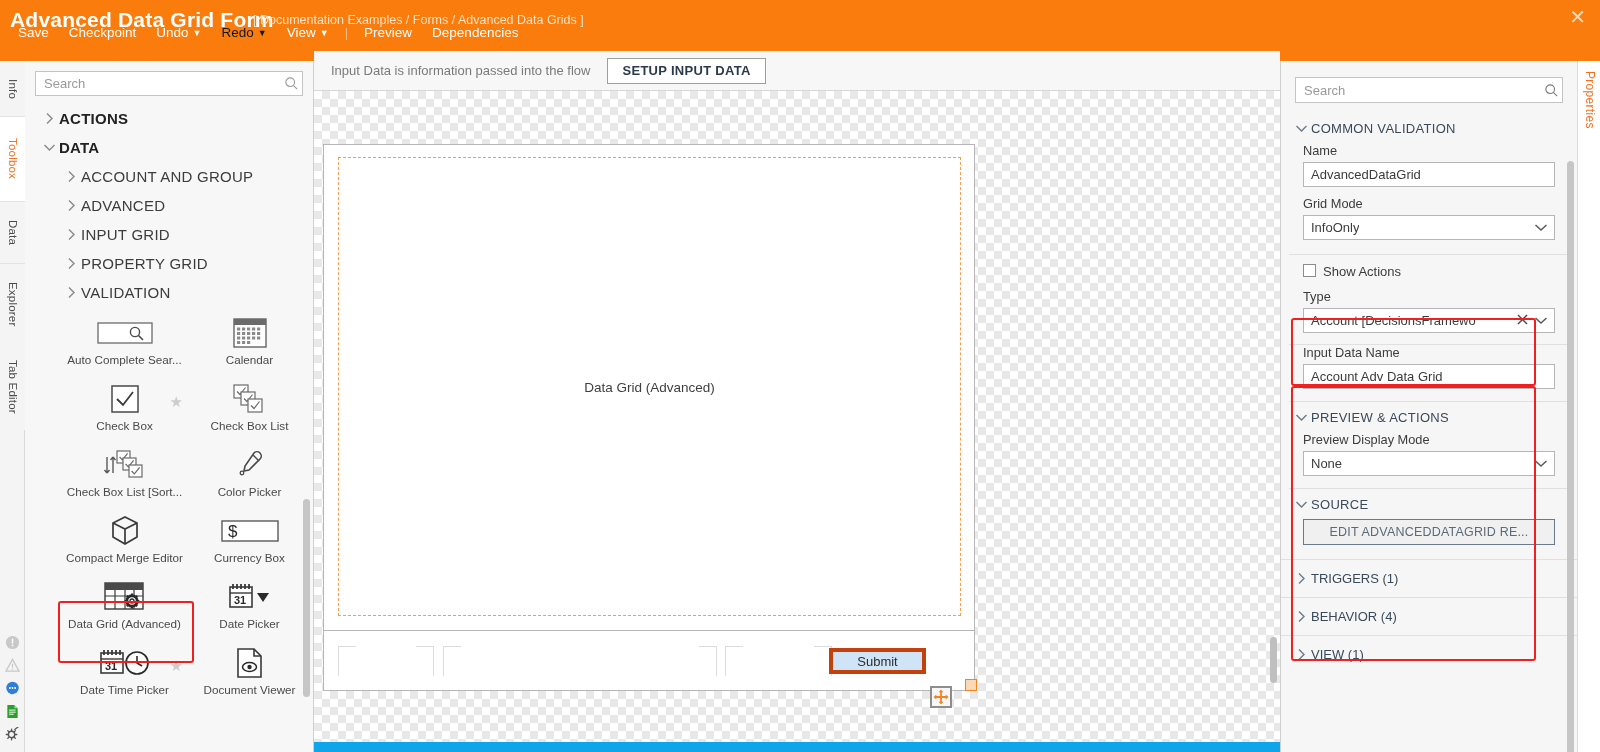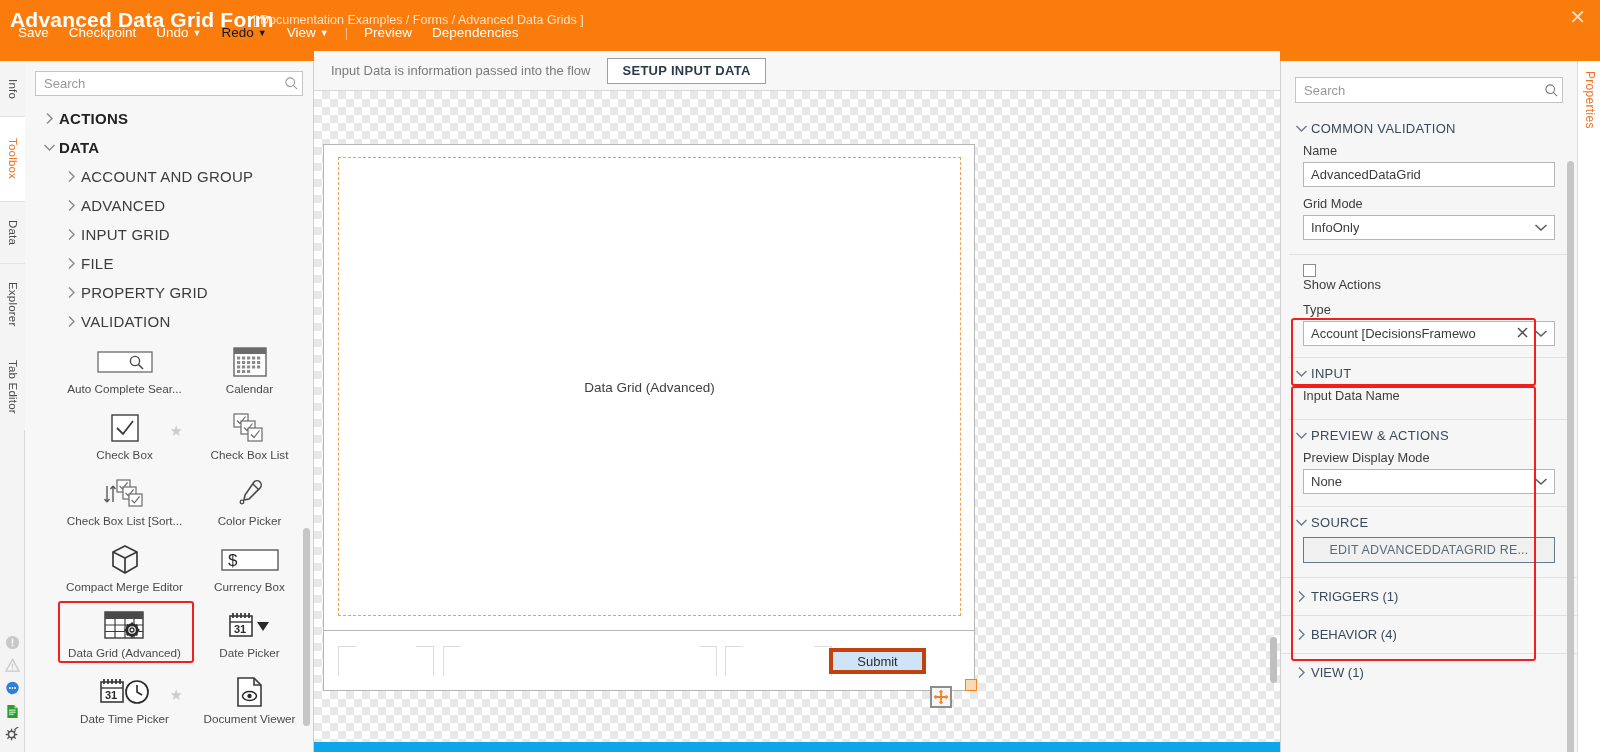--- a/index.html
+++ b/index.html
@@ -212,21 +212,21 @@
   .pr-input {
     height: 25px; background: #ffffff; border: 1px solid #b6b6b6;
     display: flex; align-items: center; padding: 0 7px; font-size: 13px; color: #3c3c3c;
   }
   .pr-select {
     height: 25px; background: #ffffff; border: 1px solid #b6b6b6;
     display: flex; align-items: center; padding: 0 6px 0 7px;
     font-size: 13px; color: #3c3c3c; justify-content: space-between; cursor: pointer;
   }
   .pr-sel-val { overflow: hidden; white-space: nowrap; }
-  .pr-checkbox-row { display: flex; align-items: flex-start; padding: 0 22px; flex-direction: column; }
+  .pr-checkbox-row { display: flex; align-items: flex-start; gap: 7px; padding: 0 22px; }
   .pr-cb {
     width: 13px; height: 13px; border: 1px solid #8c8c8c; background: #fff;
     cursor: pointer; flex: 0 0 13px;
   }
   .pr-cb-label { font-size: 13px; color: #3c3c3c; }
   .pr-divider { height: 1px; background: #e0e0e0; margin: 0 8px; }
   .pr-btn {
     height: 26px; background: #f0f0f0; border: 1px solid #6b7a8a;
     display: flex; align-items: center; justify-content: center;
     font-size: 12.5px; color: #5a6a7a; cursor: pointer; letter-spacing: .2px;
@@ -397,28 +397,20 @@
             </svg>
         </span>
         <span class="tree-label">INPUT GRID</span>
       </div>
       <div class="tree-row lvl2">
         <span class="chev">
           <svg width="9" height="13" viewBox="0 0 9 13">
               <path d="M2 1.5 L7 6.5 L2 11.5" fill="none" stroke="#8a8a8a" stroke-width="1.4"></path>
             </svg>
         </span>
-        <span class="tree-label">FILE</span>
-      </div>
-      <div class="tree-row lvl2">
-        <span class="chev">
-          <svg width="9" height="13" viewBox="0 0 9 13">
-              <path d="M2 1.5 L7 6.5 L2 11.5" fill="none" stroke="#8a8a8a" stroke-width="1.4"></path>
-            </svg>
-        </span>
         <span class="tree-label">PROPERTY GRID</span>
       </div>
       <div class="tree-row lvl2">
         <span class="chev">
           <svg width="9" height="13" viewBox="0 0 9 13">
               <path d="M2 1.5 L7 6.5 L2 11.5" fill="none" stroke="#8a8a8a" stroke-width="1.4"></path>
             </svg>
         </span>
         <span class="tree-label">VALIDATION</span>
       </div>
@@ -731,31 +723,24 @@
                   <path d="M1.5 2 L7 7 L12.5 2" fill="none" stroke="#5a5a5a" stroke-width="1.5"></path>
                 </svg>
             </span>
           </span>
         </div>
       </div>
 
       <div style="height:11px"></div>
       <div class="pr-divider"></div>
 
-      <div class="pr-section-hdr">
-        <span class="pr-chev">
-          <svg width="13" height="9" viewBox="0 0 13 9">
-              <path d="M1.5 2 L6.5 7 L11.5 2" fill="none" stroke="#6b7a8a" stroke-width="1.4"></path>
-            </svg>
-        </span>
-        <span>INPUT</span>
-      </div>
 
       <div class="pr-field">
         <div class="pr-label">Input Data Name</div>
+        <div class="pr-input">Account Adv Data Grid</div>
       </div>
 
       <div style="height:12px"></div>
       <div class="pr-divider"></div>
 
       <div class="pr-section-hdr">
         <span class="pr-chev">
           <svg width="13" height="9" viewBox="0 0 13 9">
               <path d="M1.5 2 L6.5 7 L11.5 2" fill="none" stroke="#6b7a8a" stroke-width="1.4"></path>
             </svg>

